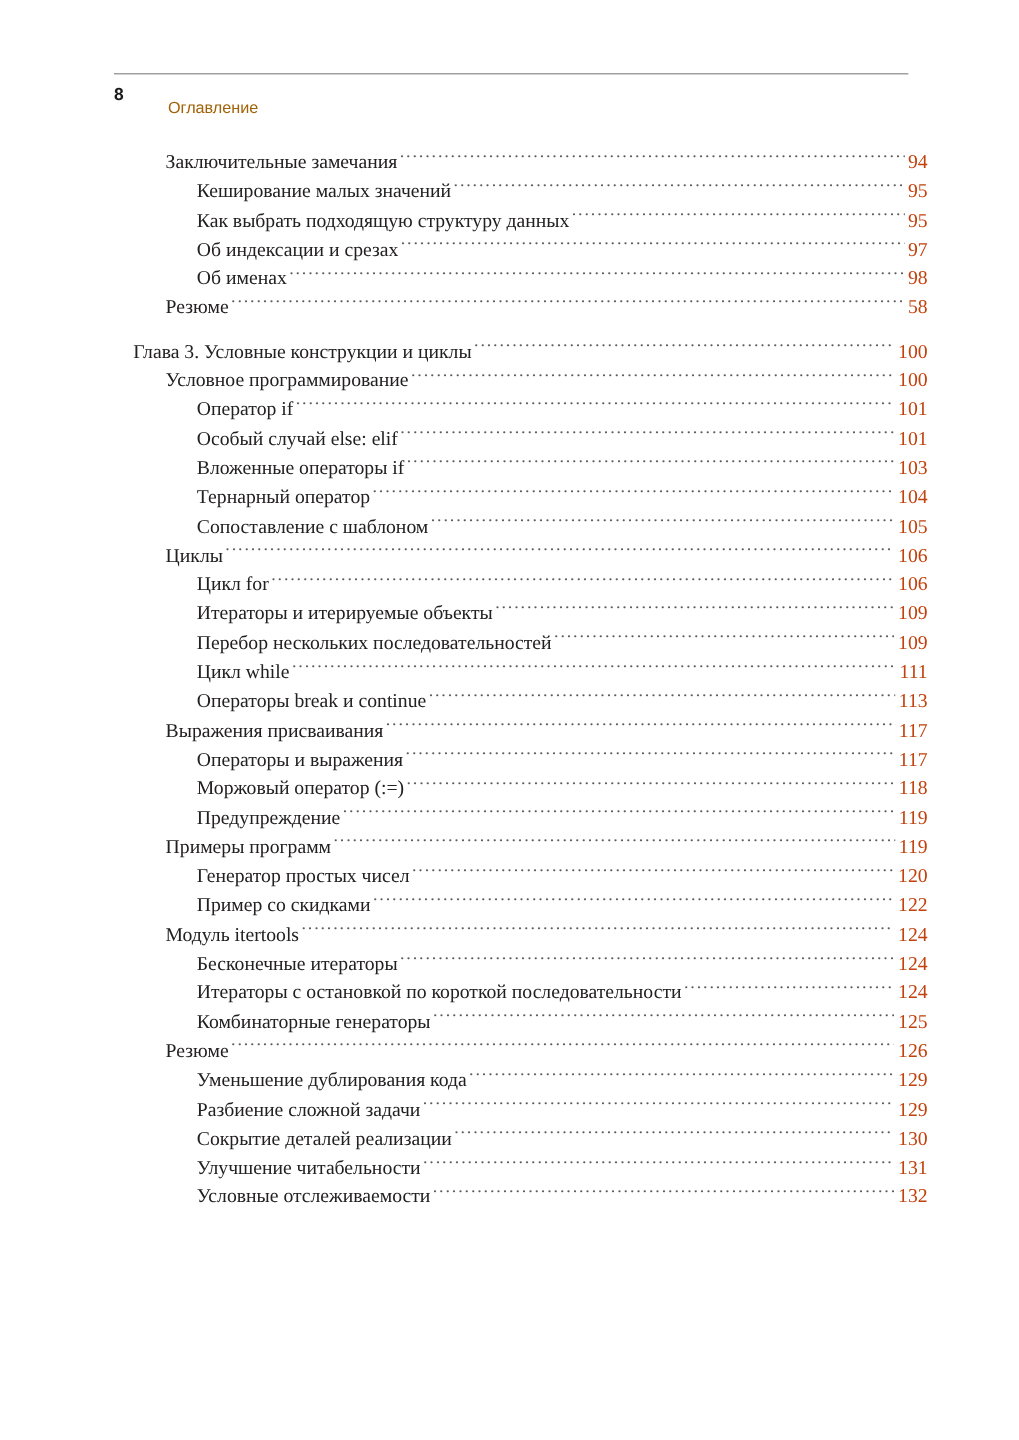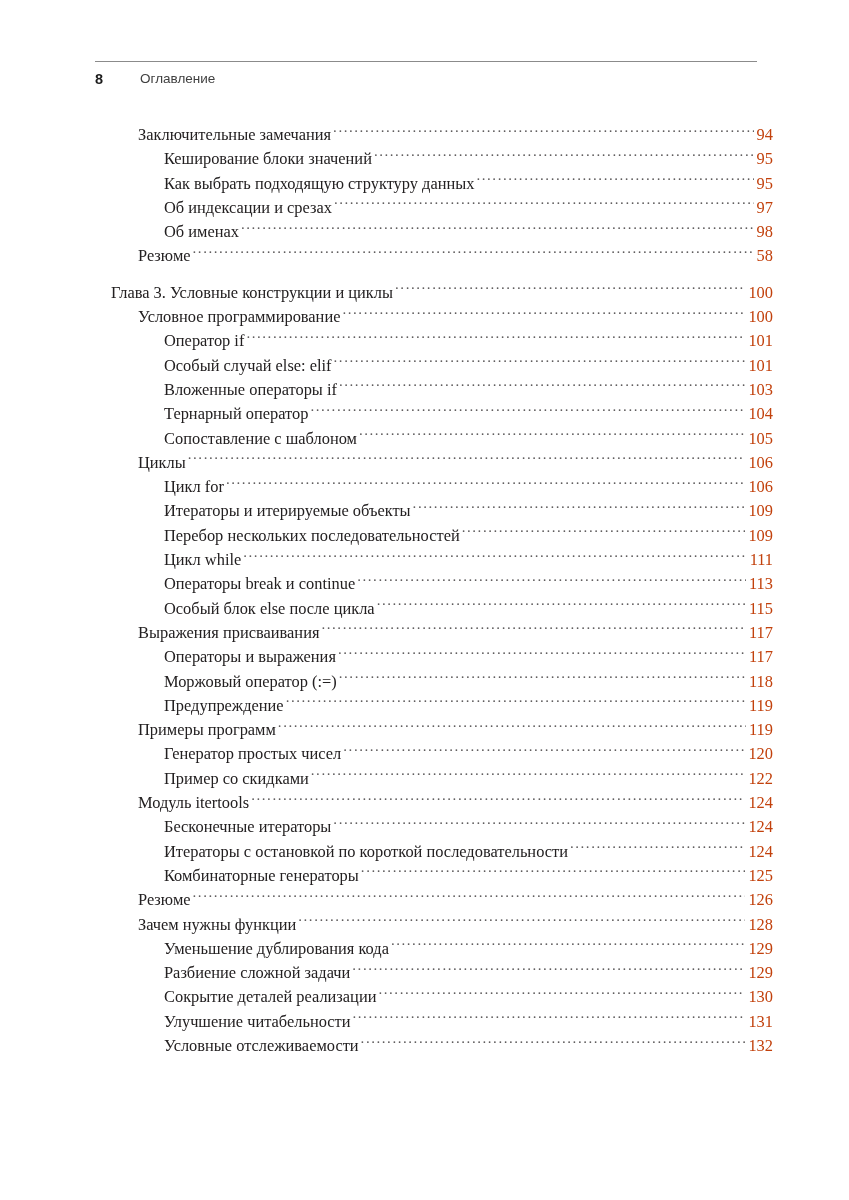--- a/index.html
+++ b/index.html
@@ -46,24 +46,24 @@
     left: 0;
     top: 0;
     font-size: 14.5px;
     font-weight: bold;
     color: #1b1b1b;
     letter-spacing: 0px;
   }
   .header-title {
     position: absolute;
     left: 45px;
-    top: 0;
+    top: 11px;
     font-size: 13.5px;
     font-weight: normal;
-    color: #404040;
+    color: #a16207;
   }
 
   
   .toc {
     position: absolute;
     left: 111px;
     top: 123px;
     width: 662px;
   }
 
@@ -133,21 +133,21 @@
     <span class="header-title">Оглавление</span>
   </div>
 
   <div class="toc" id="toc-list">
       <div class="toc-entry lvl-1">
         <span class="entry-label">Заключительные замечания</span>
         <span class="entry-leader"></span>
         <span class="entry-page">94</span>
       </div>
       <div class="toc-entry lvl-2">
-        <span class="entry-label">Кеширование блоки значений</span>
+        <span class="entry-label">Кеширование малых значений</span>
         <span class="entry-leader"></span>
         <span class="entry-page">95</span>
       </div>
       <div class="toc-entry lvl-2">
         <span class="entry-label">Как выбрать подходящую структуру данных</span>
         <span class="entry-leader"></span>
         <span class="entry-page">95</span>
       </div>
       <div class="toc-entry lvl-2">
         <span class="entry-label">Об индексации и срезах</span>
@@ -222,25 +222,20 @@
       <div class="toc-entry lvl-2">
         <span class="entry-label">Цикл while</span>
         <span class="entry-leader"></span>
         <span class="entry-page">111</span>
       </div>
       <div class="toc-entry lvl-2">
         <span class="entry-label">Операторы break и continue</span>
         <span class="entry-leader"></span>
         <span class="entry-page">113</span>
       </div>
-      <div class="toc-entry lvl-2">
-        <span class="entry-label">Особый блок else после цикла</span>
-        <span class="entry-leader"></span>
-        <span class="entry-page">115</span>
-      </div>
       <div class="toc-entry lvl-1">
         <span class="entry-label">Выражения присваивания</span>
         <span class="entry-leader"></span>
         <span class="entry-page">117</span>
       </div>
       <div class="toc-entry lvl-2">
         <span class="entry-label">Операторы и выражения</span>
         <span class="entry-leader"></span>
         <span class="entry-page">117</span>
       </div>
@@ -287,25 +282,20 @@
       <div class="toc-entry lvl-2">
         <span class="entry-label">Комбинаторные генераторы</span>
         <span class="entry-leader"></span>
         <span class="entry-page">125</span>
       </div>
       <div class="toc-entry lvl-1">
         <span class="entry-label">Резюме</span>
         <span class="entry-leader"></span>
         <span class="entry-page">126</span>
       </div>
-      <div class="toc-entry lvl-1">
-        <span class="entry-label">Зачем нужны функции</span>
-        <span class="entry-leader"></span>
-        <span class="entry-page">128</span>
-      </div>
       <div class="toc-entry lvl-2">
         <span class="entry-label">Уменьшение дублирования кода</span>
         <span class="entry-leader"></span>
         <span class="entry-page">129</span>
       </div>
       <div class="toc-entry lvl-2">
         <span class="entry-label">Разбиение сложной задачи</span>
         <span class="entry-leader"></span>
         <span class="entry-page">129</span>
       </div>

